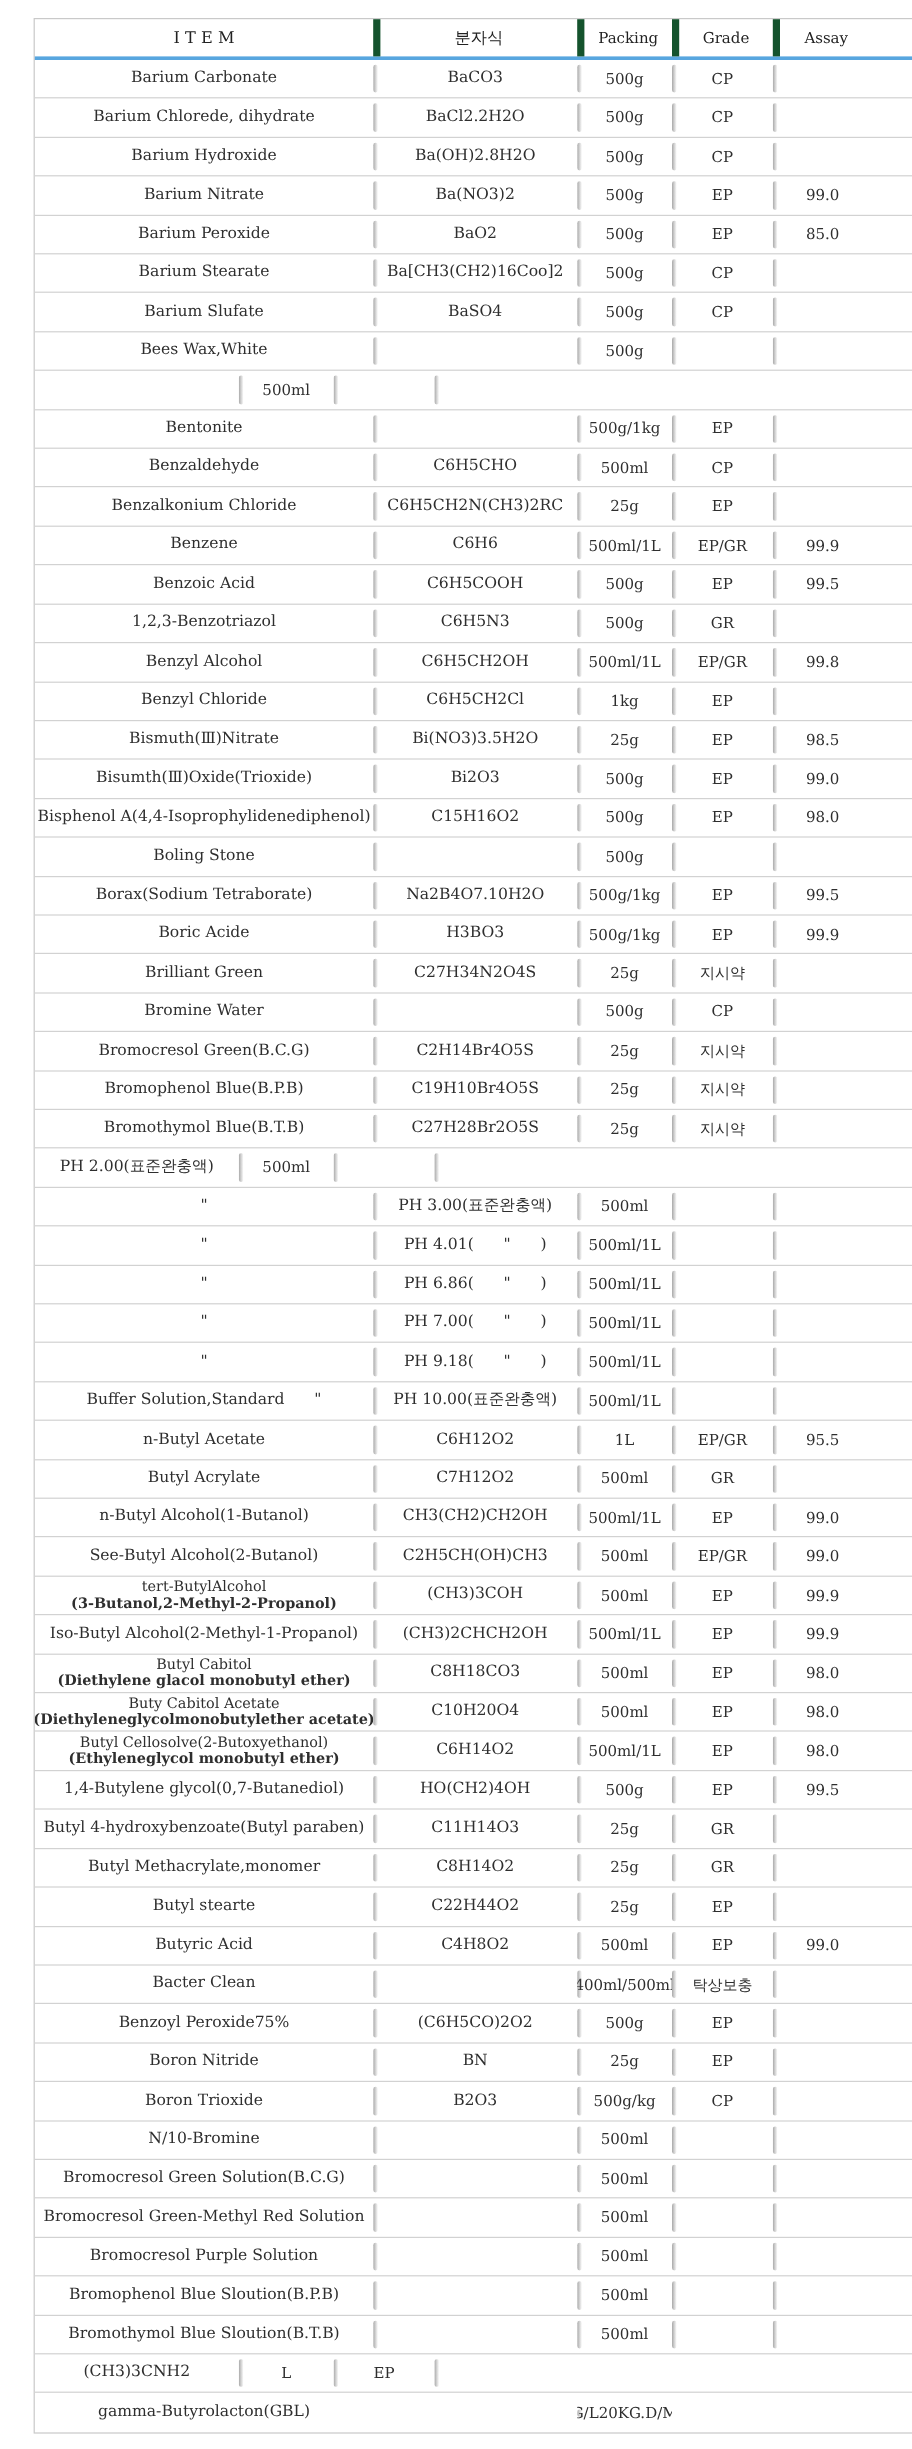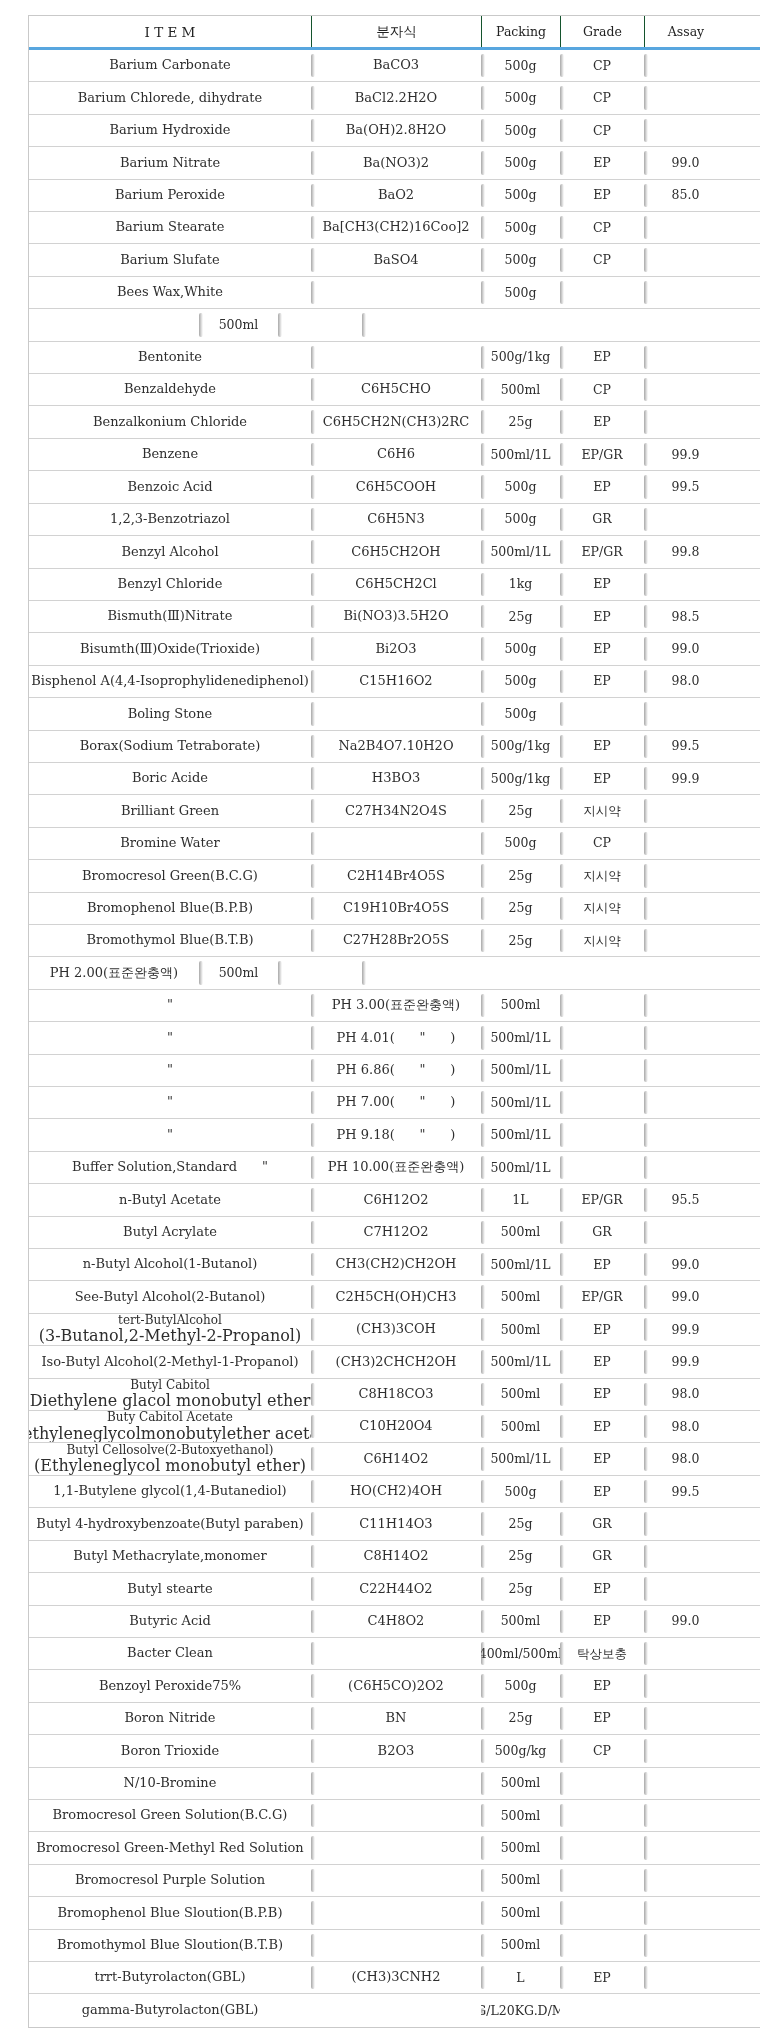--- a/index.html
+++ b/index.html
@@ -12,21 +12,21 @@
     border:1px solid #c9c9c9;background:#fff;box-sizing:border-box;
   }
   .hrow{
     display:flex;height:31px;align-items:center;
     border-bottom:3px solid #58a6df;
   }
   .hcell{
     display:flex;align-items:center;justify-content:center;
     font-size:13.5px;color:#222;box-sizing:border-box;height:100%;
   }
-  .hcell + .hcell{border-left:1px solid #14532d;}
+  .hcell + .hcell{border-left:6px solid #14532d;}
   .row{
     display:flex;height:32.42px;align-items:stretch;
     border-bottom:1px solid #d2d2d2;box-sizing:border-box;
   }
   .row:last-child{border-bottom:none;align-items:center;}
   .cell{
     display:flex;flex-direction:column;align-items:center;justify-content:center;
     text-align:center;position:relative;box-sizing:border-box;
     font-size:13px;line-height:1.12;overflow:hidden;
   }
@@ -34,21 +34,21 @@
   .cell + .cell::before{
     content:"";position:absolute;left:0;top:4px;bottom:4px;width:4px;
     background:linear-gradient(to right, rgba(110,110,110,.6), rgba(255,255,255,0));
     border-radius:2px;filter:blur(.5px);
   }
   .c-item{width:282px;white-space:pre;}
   .c-formula{width:170px;white-space:pre;}
   .c-pack{width:79px;font-size:12.5px;}
   .c-grade{width:84px;font-size:12.5px;}
   .c-assay{width:83px;font-size:12.5px;}
-  .line2{font-size:16px;}
+  .line2{font-size:12px;font-weight:bold;}
   .two-line .c-item{font-size:12px;}
 </style>
 </head>
 <body>
 
 <div class="catalog-table">
   <div class="hrow">
     <div class="hcell c-item">I T E M</div>
     <div class="hcell c-formula">분자식</div>
     <div class="hcell c-pack">Packing</div>
@@ -527,21 +527,21 @@
       <div class="line2">(Ethyleneglycol monobutyl ether)</div>
     </div>
     <div class="cell c-formula">C6H14O2</div>
     <div class="cell c-pack">500ml/1L</div>
     <div class="cell c-grade">EP</div>
     <div class="cell c-assay">98.0</div>
   </div>
 
   <div class="row">
     <div class="cell c-item">
-      <div>1,1-Butylene glycol(1,4-Butanediol)</div>
+      <div>1,4-Butylene glycol(0,7-Butanediol)</div>
       
     </div>
     <div class="cell c-formula">HO(CH2)4OH</div>
     <div class="cell c-pack">500g</div>
     <div class="cell c-grade">EP</div>
     <div class="cell c-assay">99.5</div>
   </div>
 
   <div class="row">
     <div class="cell c-item">
@@ -691,24 +691,20 @@
       <div>Bromothymol Blue Sloution(B.T.B)</div>
       
     </div>
     <div class="cell c-formula"></div>
     <div class="cell c-pack">500ml</div>
     <div class="cell c-grade"></div>
     <div class="cell c-assay"></div>
   </div>
 
   <div class="row">
-    <div class="cell c-item">
-      <div>trrt-Butyrolacton(GBL)</div>
-      
-    </div>
     <div class="cell c-formula">(CH3)3CNH2</div>
     <div class="cell c-pack">L</div>
     <div class="cell c-grade">EP</div>
     <div class="cell c-assay"></div>
   </div>
 
   <div class="row">
     <div class="cell c-item">
       <div>gamma-Butyrolacton(GBL)</div>
       

